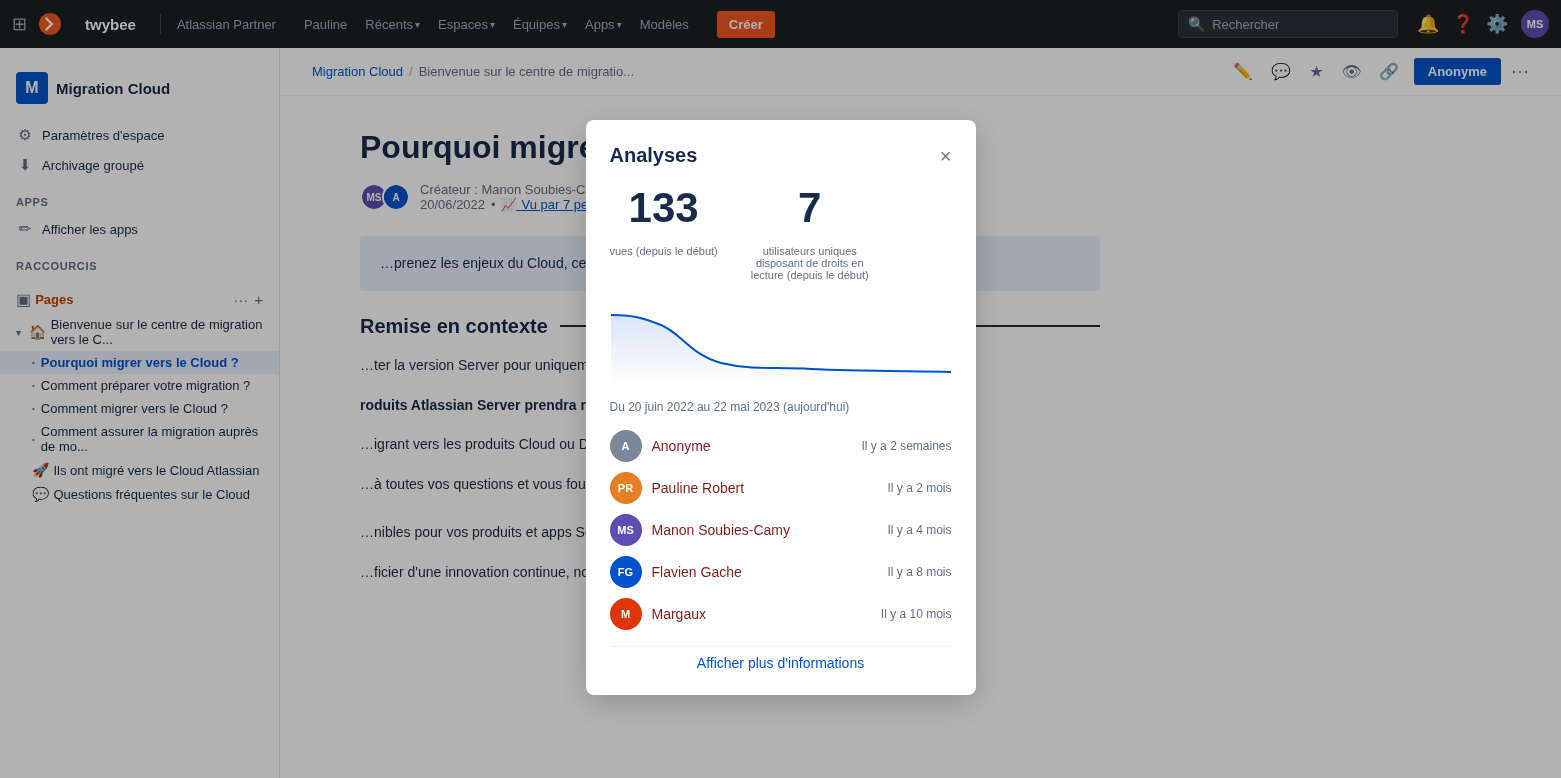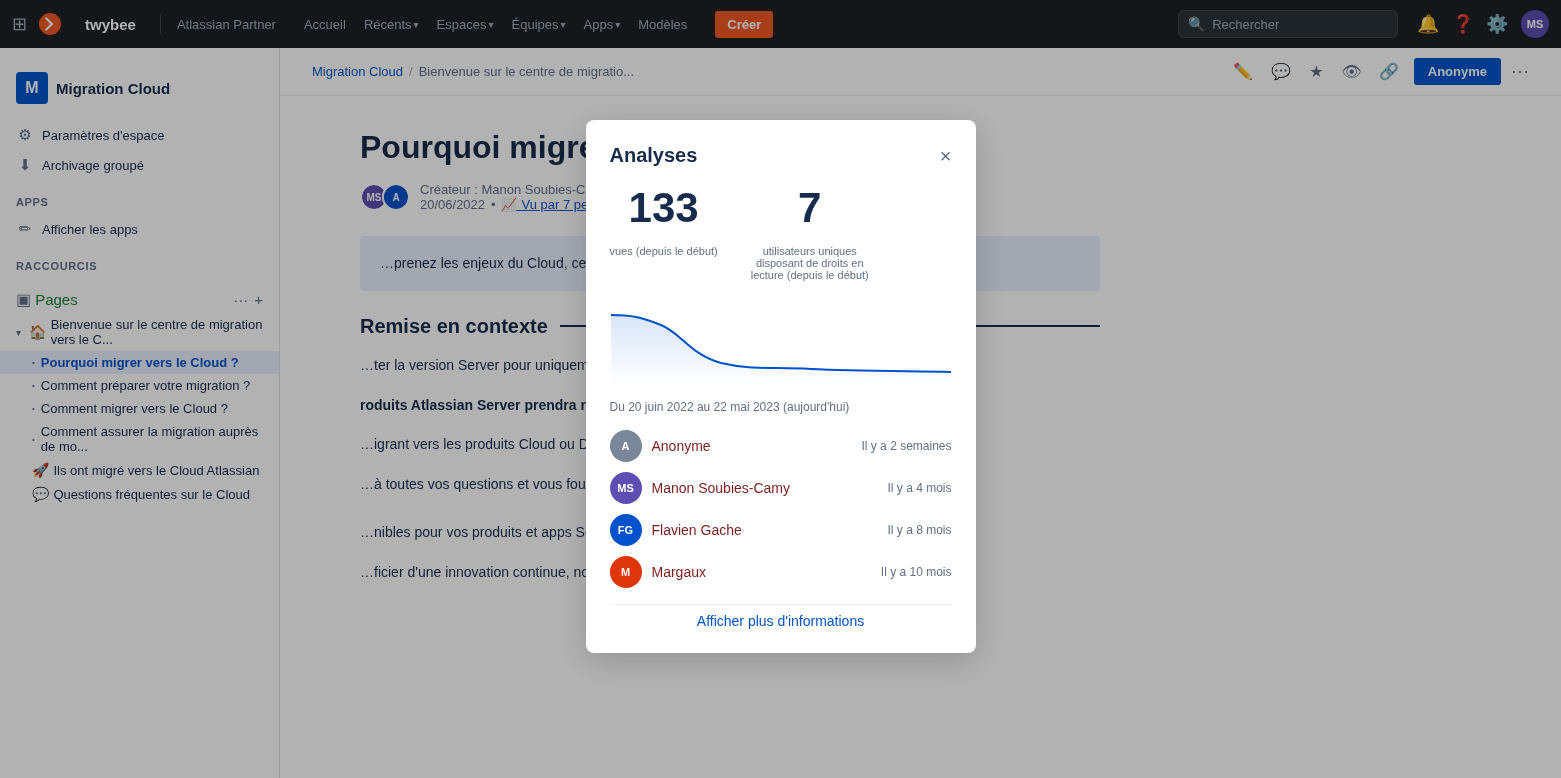--- a/index.html
+++ b/index.html
@@ -127,21 +127,21 @@
     }
     .sidebar-item .icon { color: #626f86; font-size: 15px; width: 18px; text-align: center; }
 
     
     .sidebar-pages-header {
       display: flex;
       align-items: center;
       padding: 12px 16px 4px;
       gap: 4px;
     }
-    .sidebar-pages-title { font-size: 15px; font-weight: 400; color: #15803d; flex: 1; }
+    .sidebar-pages-title { font-size: 13px; font-weight: 700; color: #c2410c; flex: 1; }
     .sidebar-pages-actions { display: flex; gap: 6px; color: #626f86; cursor: pointer; font-size: 15px; }
 
     .page-tree { padding-left: 0; }
     .page-tree-item {
       display: flex;
       align-items: center;
       padding: 4px 16px;
       cursor: pointer;
       font-size: 13px;
       color: #172b4d;
@@ -371,21 +371,21 @@
   <div class="topnav-logo">
     <svg width="22" height="22" viewBox="0 0 24 24">
       <circle cx="12" cy="12" r="12" fill="#f15a22"></circle>
       <path d="M8 6 L14 12 L8 18" stroke="#fff" stroke-width="2.5" fill="none" stroke-linecap="round"></path>
     </svg>
     <span class="topnav-logo-text">twybee</span>
   </div>
   <div class="topnav-divider"></div>
   <span class="topnav-partner">Atlassian Partner</span>
   <div class="topnav-links">
-    <span class="topnav-link">Accueil</span>
+    <span class="topnav-link">Pauline</span>
     <span class="topnav-link">Récents <span class="chevron">▾</span></span>
     <span class="topnav-link">Espaces <span class="chevron">▾</span></span>
     <span class="topnav-link">Équipes <span class="chevron">▾</span></span>
     <span class="topnav-link">Apps <span class="chevron">▾</span></span>
     <span class="topnav-link">Modèles</span>
   </div>
   <button class="topnav-create-btn">Créer</button>
   <div class="topnav-spacer"></div>
   <div class="topnav-search">
     <span style="color:#9fadbc;font-size:14px;">🔍</span>
@@ -567,20 +567,25 @@
     <div class="modal-date-range">Du 20 juin 2022 au 22 mai 2023 (aujourd'hui)</div>
 
     <div class="modal-users-list">
 
     <div class="modal-user-row">
     <div class="modal-user-avatar" style="background:#7a869a">A</div>
     <span class="modal-user-name">Anonyme</span>
     <span class="modal-user-time">Il y a 2 semaines</span>
   </div>
         <div class="modal-user-row">
+    <div class="modal-user-avatar" style="background:#e67e22">PR</div>
+    <span class="modal-user-name">Pauline Robert</span>
+    <span class="modal-user-time">Il y a 2 mois</span>
+  </div>
+        <div class="modal-user-row">
     <div class="modal-user-avatar" style="background:#5e4db2">MS</div>
     <span class="modal-user-name">Manon Soubies-Camy</span>
     <span class="modal-user-time">Il y a 4 mois</span>
   </div>
         <div class="modal-user-row">
     <div class="modal-user-avatar" style="background:#0052cc">FG</div>
     <span class="modal-user-name">Flavien Gache</span>
     <span class="modal-user-time">Il y a 8 mois</span>
   </div>
         <div class="modal-user-row">

